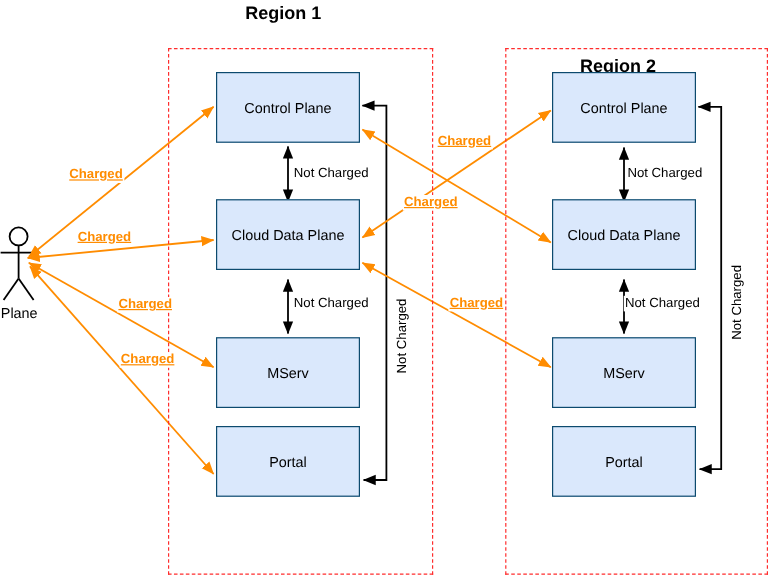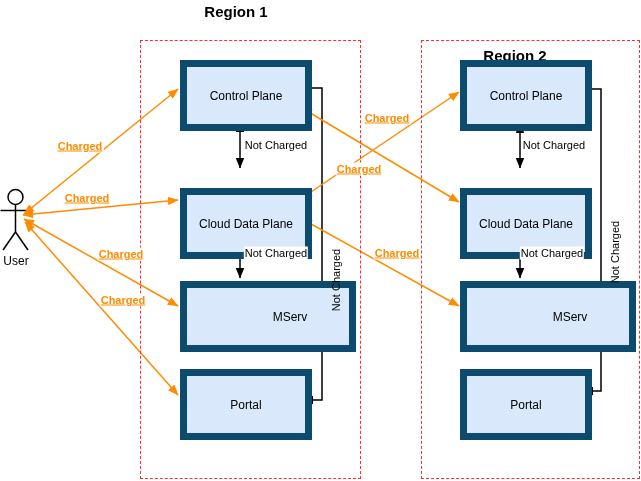--- a/index.html
+++ b/index.html
@@ -10,26 +10,26 @@
   .lines{position:absolute;left:0;top:0;width:641px;height:481px;}
   .region{position:absolute;border:1px dashed #ff2d2d;}
   .region1{left:140px;top:40px;width:219px;height:437px;}
   .region2{left:421px;top:40px;width:217px;height:437px;}
   .region-title{
     position:absolute;top:3px;transform:translateX(-50%);
     font-size:15px;font-weight:bold;white-space:nowrap;
   }
   .node{
     position:absolute;width:118px;height:57px;
-    background:#dae8fc;border:7px solid #0c4a6e;
+    background:#dae8fc;border:1px solid #0c4a6e;
     display:flex;align-items:center;justify-content:center;
     font-size:12px;text-align:center;
   }
   .col1{left:180px;}  .col2{left:460px;}
-  .rowA{top:60px;}  .rowB{top:188px;}  .rowC{top:281px;padding-left:44px;}  .rowD{top:369px;}
+  .rowA{top:60px;}  .rowB{top:166px;}  .rowC{top:281px;}  .rowD{top:355px;}
   .edge-label{
     position:absolute;transform:translate(-50%,-50%);
     font-size:11px;white-space:nowrap;background:#ffffff;padding:0 1px;line-height:13px;
   }
   .charged{color:#ff8c00;font-weight:bold;text-decoration:underline;}
   .notcharged{color:#000;}
   .rot{transform:translate(-50%,-50%) rotate(-90deg);background:transparent;}
   .actor-label{
     position:absolute;transform:translateX(-50%);font-size:12px;white-space:nowrap;
   }
@@ -100,21 +100,21 @@
   <div class="node col2 rowB">
     <span>Cloud Data Plane</span>
     </div>
   <div class="node col2 rowC">
     <span>MServ</span>
     </div>
   <div class="node col2 rowD">
     <span>Portal</span>
     </div>
 
-  <div class="actor-label" style="left:16px;top:254px;">User</div>
+  <div class="actor-label" style="left:16px;top:254px;">Plane</div>
 
   <div class="edge-label charged" style="left:80px;top:146px;">Charged</div>
   <div class="edge-label charged" style="left:87px;top:198px;">Charged</div>
   <div class="edge-label charged" style="left:121px;top:254px;">Charged</div>
   <div class="edge-label charged" style="left:123px;top:300px;">Charged</div>
   <div class="edge-label charged" style="left:387px;top:118px;">Charged</div>
   <div class="edge-label charged" style="left:359px;top:169px;">Charged</div>
   <div class="edge-label charged" style="left:397px;top:253px;">Charged</div>
 
   <div class="edge-label notcharged" style="left:276px;top:145px;">Not Charged</div>

